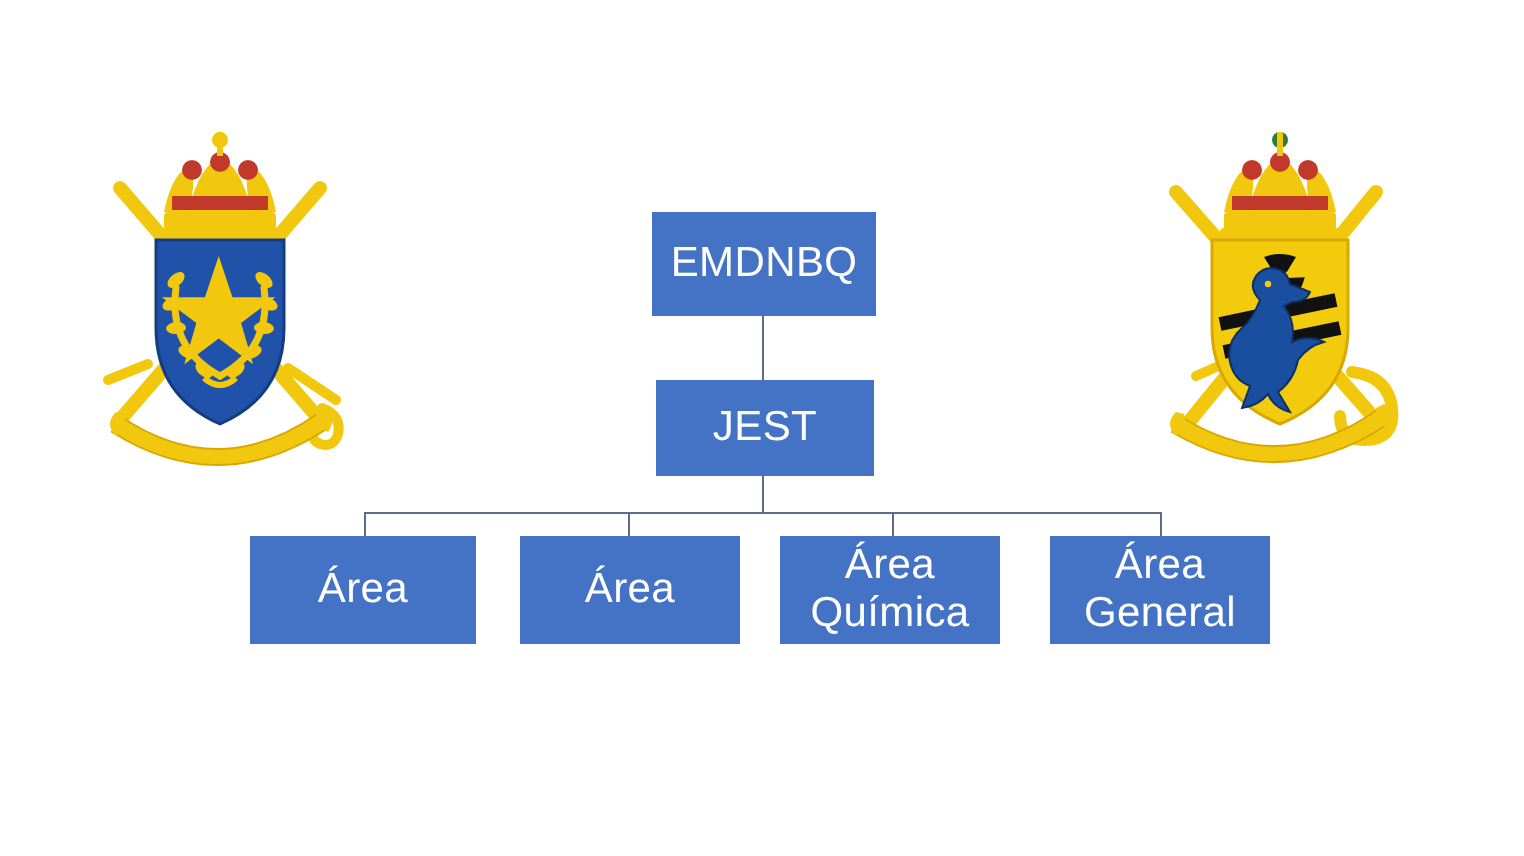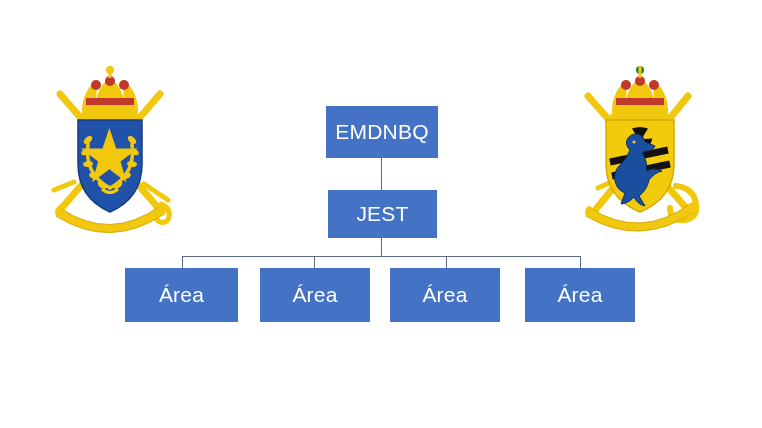--- a/index.html
+++ b/index.html
@@ -206,22 +206,24 @@
 
   <div class="node node-sm" id="node-biologica">
     <span>
       <span>Área</span><br>
     </span>
   </div>
 
   <div class="node node-sm" id="node-quimica">
     <span>
       <span>Área</span><br>
+      <span>Química</span>
     </span>
   </div>
 
   <div class="node node-sm" id="node-general">
     <span>
       <span>Área</span><br>
+      <span>General</span>
     </span>
   </div>
 
 </div>
 
 </body></html>

